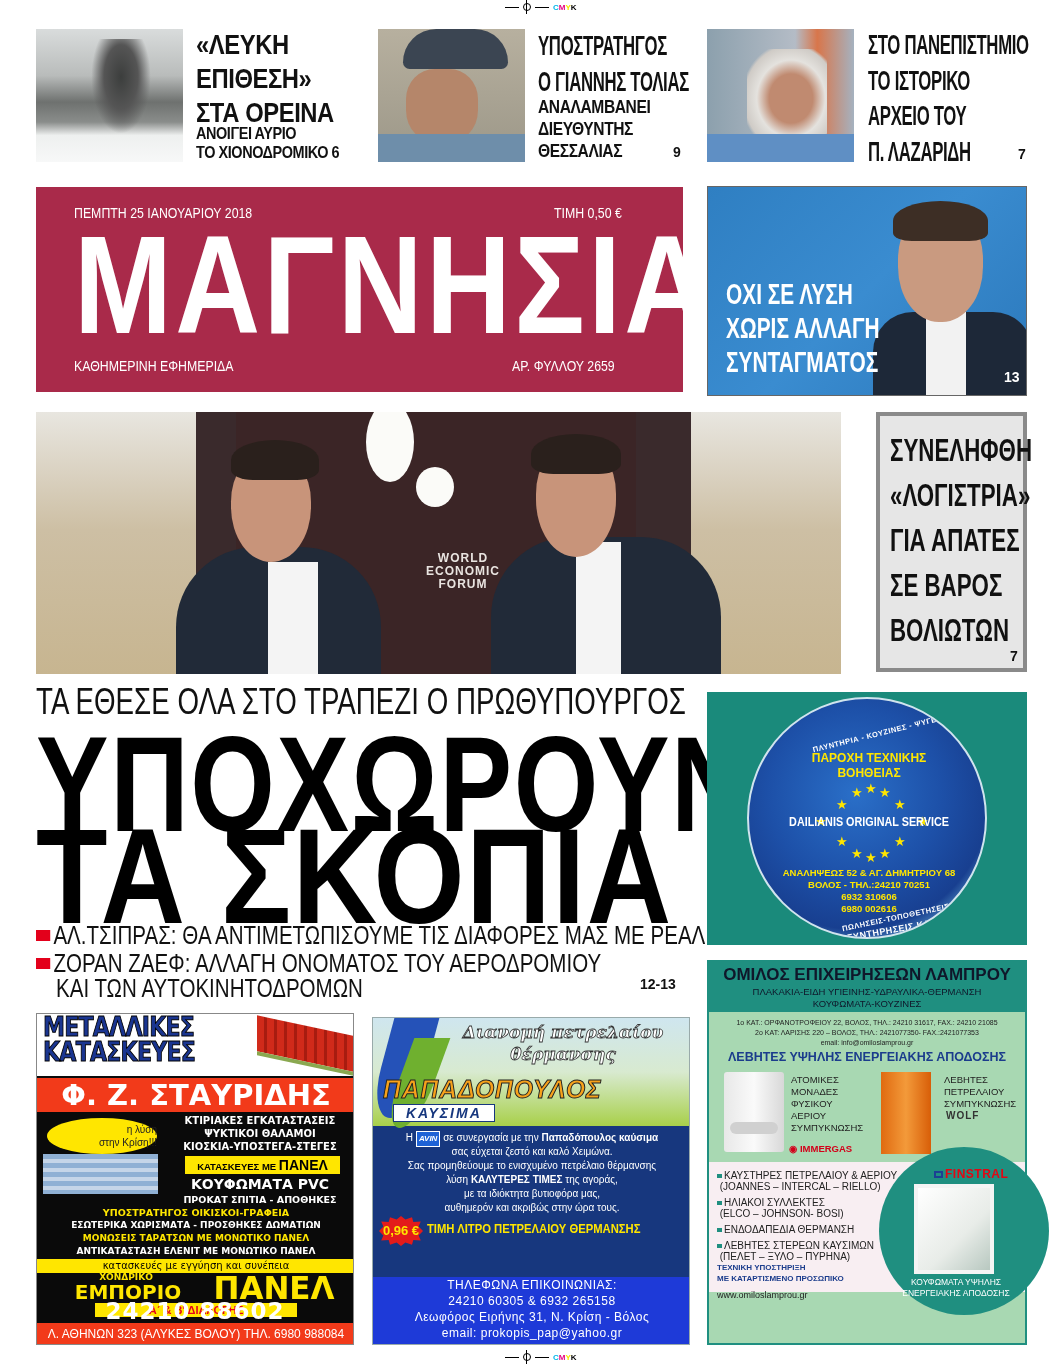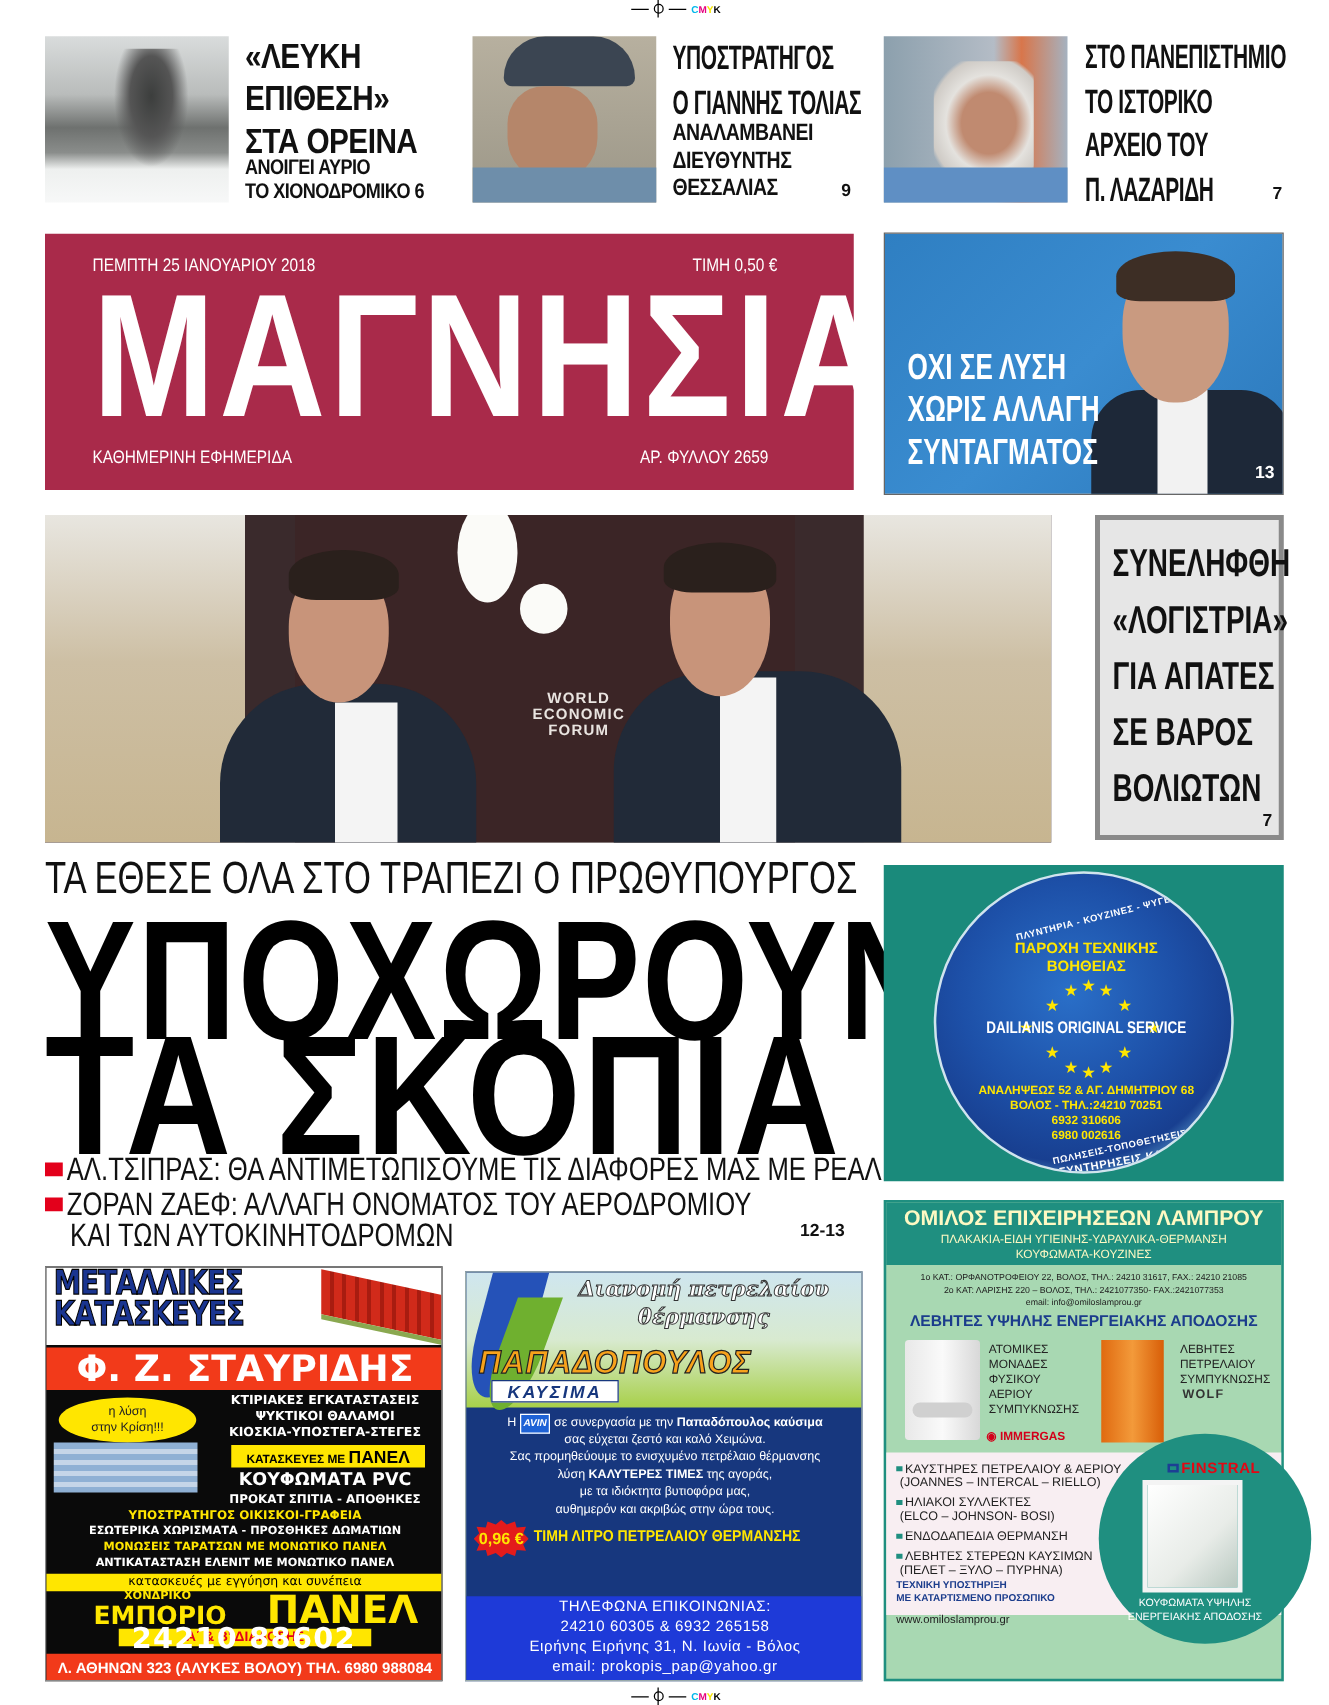--- a/index.html
+++ b/index.html
@@ -68,21 +68,21 @@
   
   .dailianis { position: absolute; left: 707px; top: 692px; width: 320px; height: 253px; background: #1a8a7b; }
   .dail-circle { position: absolute; left: 40px; top: 5px; width: 240px; height: 242px; border-radius: 50%; background: radial-gradient(circle at 45% 40%, #2a6fc8 0%, #1d50a8 45%, #183f90 70%, #6ab0d8 85%, #d8ecf4 100%); border: 2px solid #d0e4ee; overflow: hidden; }
   .dail-y { position: absolute; left: 0; width: 240px; text-align: center; color: #ffe600; font-weight: bold; white-space: nowrap; }
   .dail-w { position: absolute; left: 0; width: 240px; text-align: center; color: #fff; font-weight: bold; white-space: nowrap; }
   .dail-arc { position: absolute; color: #fff; font-size: 9px; font-weight: bold; letter-spacing: 0.5px; white-space: nowrap; }
   .star { color: #ffe600; font-size: 13px; position: absolute; }
 
   
   .lamprou { position: absolute; left: 707px; top: 960px; width: 320px; height: 385px; background: #a8d8b2; border: 2px solid #1f8f80; }
-  .lamp-head { position: absolute; left: 0; top: 0; width: 316px; height: 50px; background: #1f8f80; color: #fef9c3; text-align: center; }
+  .lamp-head { position: absolute; left: 0; top: 0; width: 316px; height: 50px; background: #1f8f80; color: #0f172a; text-align: center; }
   .lamp-title { font-weight: bold; font-size: 17px; line-height: 22px; padding-top: 2px; }
   .lamp-sub { font-size: 9.5px; line-height: 12px; }
   .lamp-addr { position: absolute; left: 0; top: 56px; width: 316px; text-align: center; font-size: 7px; line-height: 10px; color: #222; }
   .lamp-blue { position: absolute; left: 0; top: 88px; width: 316px; text-align: center; color: #1b3c8c; font-weight: bold; font-size: 12.5px; }
   .boiler1 { position: absolute; left: 15px; top: 110px; width: 60px; height: 80px; background: linear-gradient(90deg, #e8e8e8, #fafafa, #d8d8d8); border-radius: 3px; }
   .boiler1::after { content: ""; position: absolute; left: 6px; top: 50px; width: 48px; height: 12px; background: #d0d0d0; border-radius: 6px; }
   .boiler2 { position: absolute; left: 172px; top: 110px; width: 50px; height: 82px; background: linear-gradient(90deg, #e06a10, #f39a3a, #d85e08); }
   .lamp-prod { position: absolute; font-size: 9.5px; line-height: 12px; color: #222; }
   .brand-imm { position: absolute; left: 80px; top: 181px; color: #d3001a; font-weight: bold; font-size: 9.5px; }
   .brand-wolf { position: absolute; left: 237px; top: 148px; color: #333; font-weight: bold; font-size: 10px; letter-spacing: 1px; }
@@ -97,26 +97,26 @@
   .window-cap { position: absolute; left: 182px; top: 315px; width: 130px; text-align: center; color: #fff; font-size: 8.5px; line-height: 11px; }
   .lamp-support { position: absolute; left: 8px; top: 300px; color: #1b3c8c; font-weight: bold; font-size: 8px; line-height: 11px; }
   .lamp-web { position: absolute; left: 8px; top: 328px; color: #222; font-size: 9px; }
 
   
   .stavridis { position: absolute; left: 36px; top: 1013px; width: 318px; height: 332px; background: #0a0a0a; border: 1px solid #888; overflow: hidden; }
   .stav-top { position: absolute; left: 0; top: 0; width: 318px; height: 62px; background: #fff; }
   .stav-metal { position: absolute; left: 6px; top: 0; font-family: "DejaVu Sans", sans-serif; font-weight: bold; font-size: 27px; line-height: 25px; color: #1a3590; -webkit-text-stroke: 1px #000; letter-spacing: -1px; transform: scaleX(0.82); transform-origin: left top; white-space: nowrap; }
   .stav-roof { position: absolute; left: 220px; top: 12px; width: 100px; height: 40px; background: repeating-linear-gradient(90deg, #d12a1a 0 7px, #a81c10 7px 10px); transform: skewY(12deg); border-bottom: 4px solid #8aa850; }
   .stav-red { position: absolute; left: 0; top: 64px; width: 318px; height: 34px; background: #f23a1a; color: #fff; font-family: "DejaVu Sans", sans-serif; font-weight: bold; font-size: 29px; line-height: 34px; text-align: center; white-space: nowrap; }
-  .stav-bubble { position: absolute; left: 10px; top: 104px; width: 110px; height: 36px; background: #ffe600; border-radius: 50%; text-align: center; font-size: 10px; line-height: 13px; padding-top: 5px; color: #222; }
+  .stav-bubble { position: absolute; left: 10px; top: 104px; width: 110px; height: 36px; background: #ffe600; border-radius: 50%; text-align: right; font-size: 10px; line-height: 13px; padding-top: 5px; color: #222; }
   .stav-panels { position: absolute; left: 6px; top: 140px; width: 115px; height: 40px; background: repeating-linear-gradient(180deg, #8fb0d4 0 5px, #c5d5e8 5px 9px); }
   .stav-line { position: absolute; left: 0; width: 318px; text-align: center; font-weight: bold; white-space: nowrap; font-family: "DejaVu Sans", sans-serif; }
   .stav-right { position: absolute; left: 128px; width: 190px; text-align: center; font-weight: bold; white-space: nowrap; color: #fff; font-family: "DejaVu Sans", sans-serif; }
   .stav-ybox { position: absolute; background: #ffe600; color: #000; font-weight: bold; text-align: center; white-space: nowrap; }
-  .stav-bottom { position: absolute; left: 0; top: 309px; width: 318px; height: 22px; background: #f23a1a; color: #fff; font-weight: bold; font-size: 12px; line-height: 22px; text-align: center; white-space: nowrap; }
+  .stav-bottom { position: absolute; left: 0; top: 309px; width: 318px; height: 22px; background: #f23a1a; color: #fff; font-weight: normal; font-size: 12px; line-height: 22px; text-align: center; white-space: nowrap; }
 
   
   .papa { position: absolute; left: 372px; top: 1017px; width: 318px; height: 328px; background: #17377e; border: 1px solid #9aa; overflow: hidden; }
   .papa-top { position: absolute; left: 0; top: 0; width: 318px; height: 108px; background: linear-gradient(180deg, #cfe6ef 0%, #d8ead0 50%, #a8d04a 100%); }
   .papa-drop1 { position: absolute; left: 8px; top: 0; width: 45px; height: 100px; background: #2552b8; border-radius: 0 0 50% 50%; transform: skewX(-15deg); }
   .papa-drop2 { position: absolute; left: 25px; top: 20px; width: 36px; height: 90px; background: #6fb02f; border-radius: 0 0 50% 50%; transform: skewX(-20deg); }
   .papa-script { position: absolute; left: 70px; width: 240px; text-align: center; color: #fff; font-family: "DejaVu Serif", serif; font-style: italic; font-weight: bold; font-size: 17px; -webkit-text-stroke: 0.8px #333; white-space: nowrap; }
   .papa-name { position: absolute; left: 10px; top: 56px; color: #f7a21b; font-weight: bold; font-style: italic; font-size: 26px; -webkit-text-stroke: 1px #222; white-space: nowrap; transform: scaleX(0.95); transform-origin: left top; letter-spacing: 1px; }
   .papa-kaus { position: absolute; left: 20px; top: 86px; background: #fff; color: #17377e; font-weight: bold; font-style: italic; font-size: 14px; padding: 0 12px; border: 1px solid #17377e; letter-spacing: 2px; }
   .papa-body { position: absolute; left: 0; width: 318px; text-align: center; color: #fff; font-size: 10px; line-height: 13.5px; white-space: nowrap; }
@@ -395,21 +395,21 @@
   </div>
   <div class="papa-body" style="top:169px;">με τα ιδιόκτητα βυτιοφόρα μας,</div>
   <div class="papa-body" style="top:183px;">αυθημερόν και ακριβώς στην ώρα τους.</div>
   <div class="papa-price-row">
     <div class="papa-burst">0,96 €</div>
     <div class="papa-price-txt">ΤΙΜΗ ΛΙΤΡΟ ΠΕΤΡΕΛΑΙΟΥ ΘΕΡΜΑΝΣΗΣ</div>
   </div>
   <div class="papa-contact">
     <div>ΤΗΛΕΦΩΝΑ ΕΠΙΚΟΙΝΩΝΙΑΣ:</div>
     <div>24210 60305 &amp; 6932 265158</div>
-    <div>Ειρήνης Ειρήνης 31, Ν. Ιωνία - Βόλος</div>
+    <div>Λεωφόρος Ειρήνης 31, Ν. Κρίση - Βόλος</div>
     <div>email: prokopis_pap@yahoo.gr</div>
   </div>
 </div>
 
 <div class="regmark" style="top:1350px;">
   <span class="line"></span>
     <span class="circ"></span>
     <span class="line"></span>
   <span class="cmyk"><span class="c">C</span><span class="m">M</span><span class="y">Y</span><span class="k">K</span></span>
 </div>

